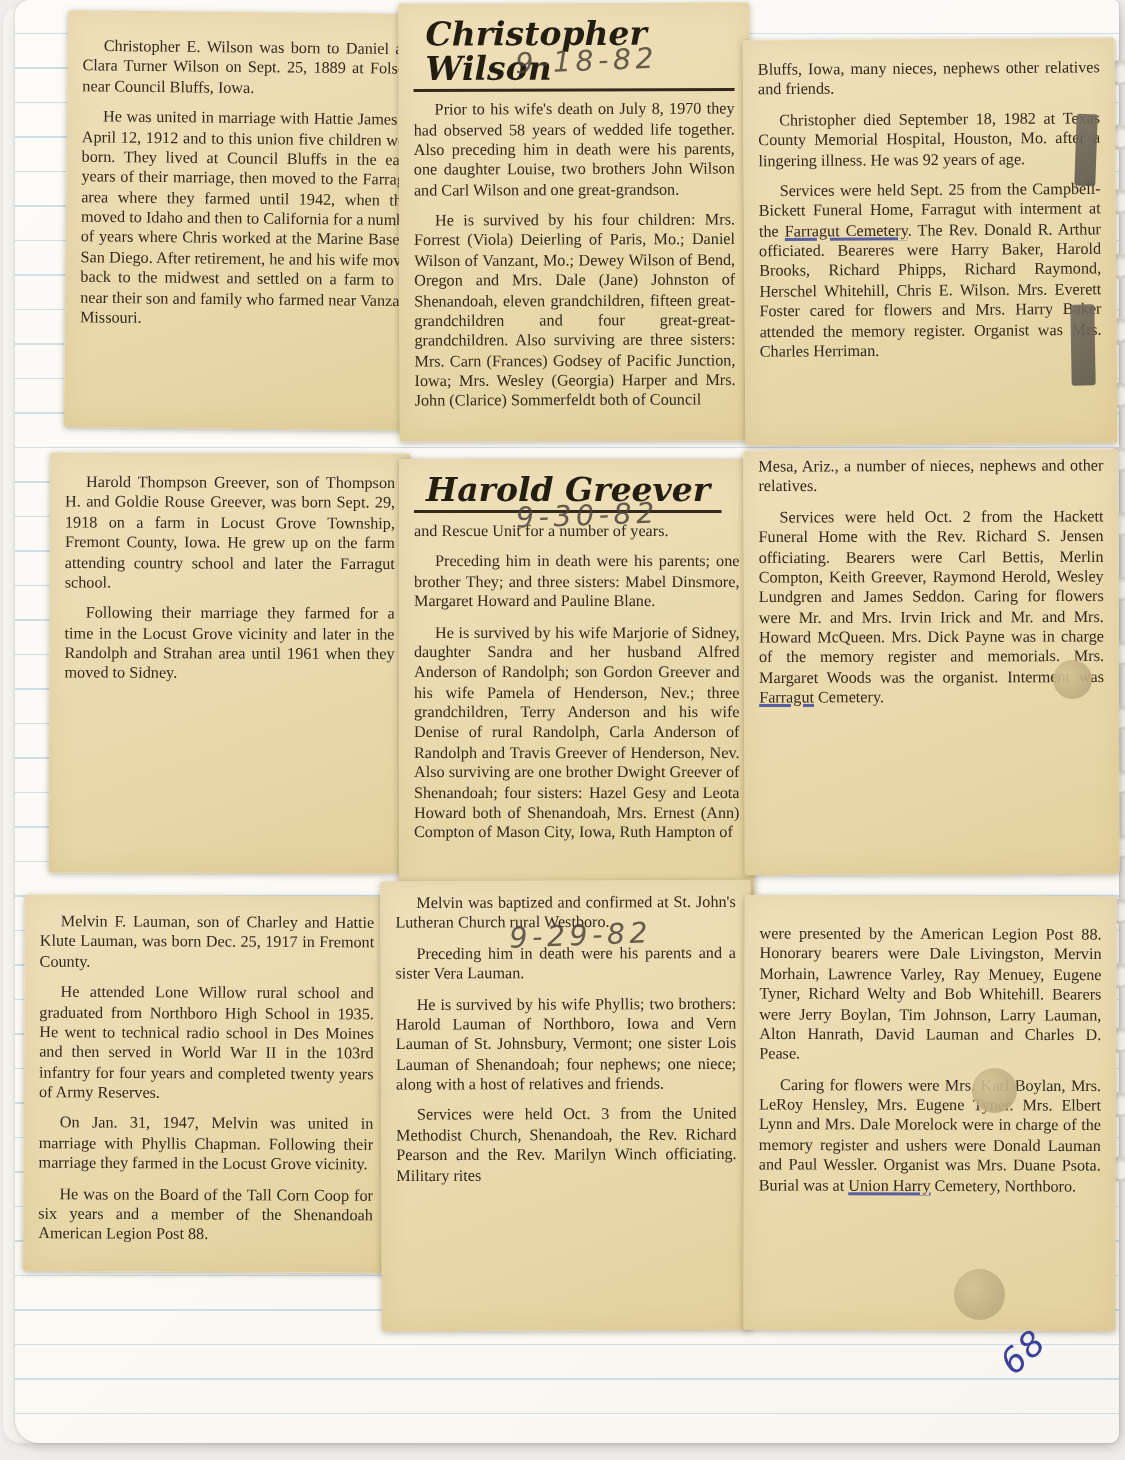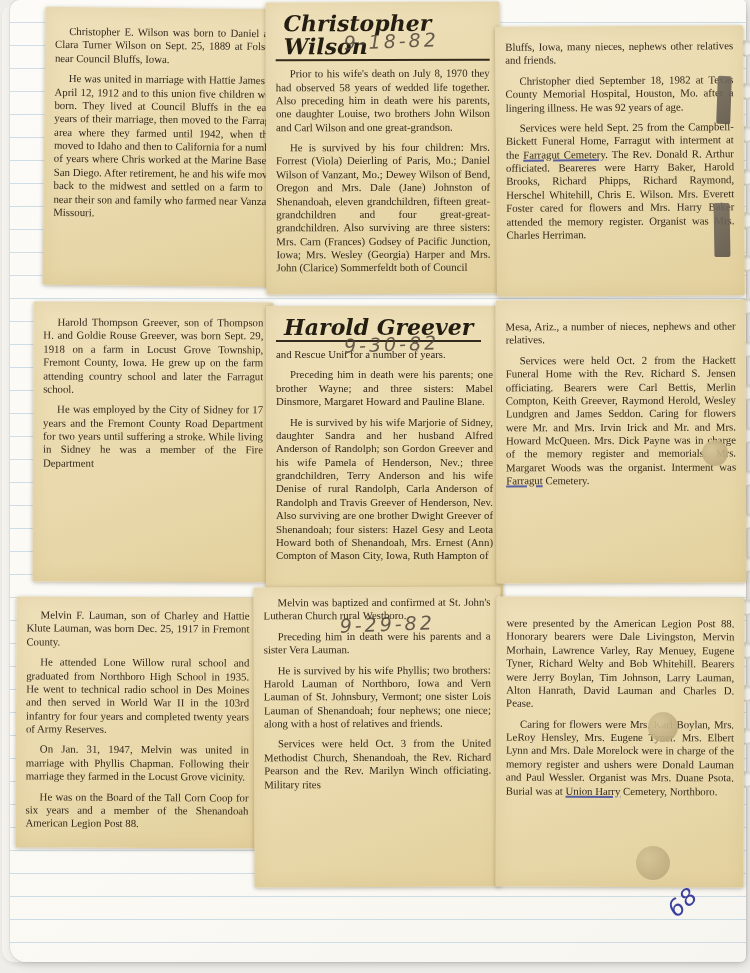--- a/index.html
+++ b/index.html
@@ -89,36 +89,36 @@
   </div>
 
   <div class="clip cont" style="left:496px;top:26px;width:248px;min-height:270px;transform:rotate(-.4deg);padding-top:14px;">
       <p>Bluffs, Iowa, many nieces, nephews other relatives and friends.</p>
       <p>Christopher died September 18, 1982 at Texas County Memorial Hospital, Houston, Mo. after a lingering illness. He was 92 years of age.</p>
       <p>Services were held Sept. 25 from the Campbell-Bickett Funeral Home, Farragut with interment at the <u>Farragut Cemetery</u>. The Rev. Donald R. Arthur officiated. Beareres were Harry Baker, Harold Brooks, Richard Phipps, Richard Raymond, Herschel Whitehill, Chris E. Wilson. Mrs. Everett Foster cared for flowers and Mrs. Harry Baker attended the memory register. Organist was Mrs. Charles Herriman.</p>
     </div>
 
   <div class="clip" style="left:33px;top:302px;width:240px;min-height:280px;transform:rotate(.2deg);padding-top:14px;">
       <p>Harold Thompson Greever, son of Thompson H. and Goldie Rouse Greever, was born Sept. 29, 1918 on a farm in Locust Grove Township, Fremont County, Iowa. He grew up on the farm attending country school and later the Farragut school.</p>
-      <p>He was employed by the City of Sidney for 17 years and the Fremont County Road Department for two years until suffering a stroke. While living in Sidney he was a member of the Fire Department</p>
+      <p>Following their marriage they farmed for a time in the Locust Grove vicinity and later in the Randolph and Strahan area until 1961 when they moved to Sidney.</p>
     </div>
 
   <div class="clip cont" style="left:266px;top:306px;width:237px;min-height:292px;">
     <div class="titlebar">
       <span class="obit-title">Harold Greever</span>
     </div>
     <span class="hand-date" style="left:78px;top:27px;">9-30-82</span>
     <div class="cont">
         <p>and Rescue Unit for a number of years.</p>
-        <p>Preceding him in death were his parents; one brother Wayne; and three sisters: Mabel Dinsmore, Margaret Howard and Pauline Blane.</p>
+        <p>Preceding him in death were his parents; one brother They; and three sisters: Mabel Dinsmore, Margaret Howard and Pauline Blane.</p>
         <p>He is survived by his wife Marjorie of Sidney, daughter Sandra and her husband Alfred Anderson of Randolph; son Gordon Greever and his wife Pamela of Henderson, Nev.; three grandchildren, Terry Anderson and his wife Denise of rural Randolph, Carla Anderson of Randolph and Travis Greever of Henderson, Nev. Also surviving are one brother Dwight Greever of Shenandoah; four sisters: Hazel Gesy and Leota Howard both of Shenandoah, Mrs. Ernest (Ann) Compton of Mason City, Iowa, Ruth Hampton of</p>
       </div>
   </div>
 
-  <div class="clip cont" style="left:496px;top:300px;width:250px;min-height:283px;transform:rotate(-.2deg);padding-top:20px;">
+  <div class="clip cont" style="left:496px;top:300px;width:250px;min-height:283px;transform:rotate(-.2deg);padding-top:5px;">
       <p>Mesa, Ariz., a number of nieces, nephews and other relatives.</p>
       <p>Services were held Oct. 2 from the Hackett Funeral Home with the Rev. Richard S. Jensen officiating. Bearers were Carl Bettis, Merlin Compton, Keith Greever, Raymond Herold, Wesley Lundgren and James Seddon. Caring for flowers were Mr. and Mrs. Irvin Irick and Mr. and Mrs. Howard McQueen. Mrs. Dick Payne was in charge of the memory register and memorials. Mrs. Margaret Woods was the organist. Interment was <u>Farragut</u> Cemetery.</p>
     </div>
 
   <div class="clip" style="left:16px;top:597px;width:243px;min-height:248px;transform:rotate(.3deg);padding-top:12px;">
       <p>Melvin F. Lauman, son of Charley and Hattie Klute Lauman, was born Dec. 25, 1917 in Fremont County.</p>
       <p>He attended Lone Willow rural school and graduated from Northboro High School in 1935. He went to technical radio school in Des Moines and then served in World War II in the 103rd infantry for four years and completed twenty years of Army Reserves.</p>
       <p>On Jan. 31, 1947, Melvin was united in marriage with Phyllis Chapman. Following their marriage they farmed in the Locust Grove vicinity.</p>
       <p>He was on the Board of the Tall Corn Coop for six years and a member of the Shenandoah American Legion Post 88.</p>
     </div>

